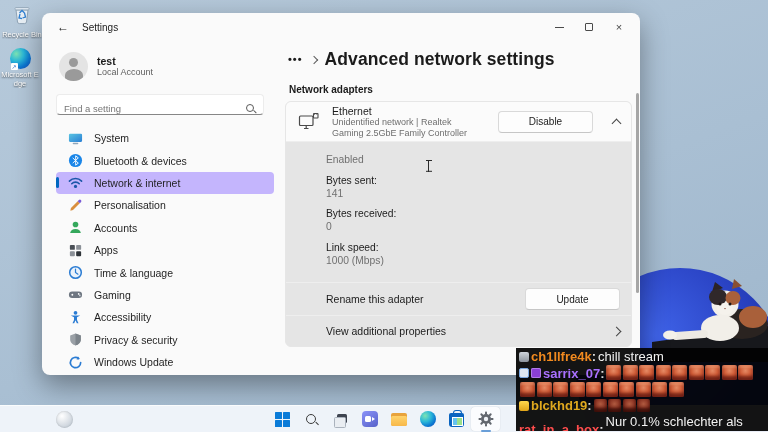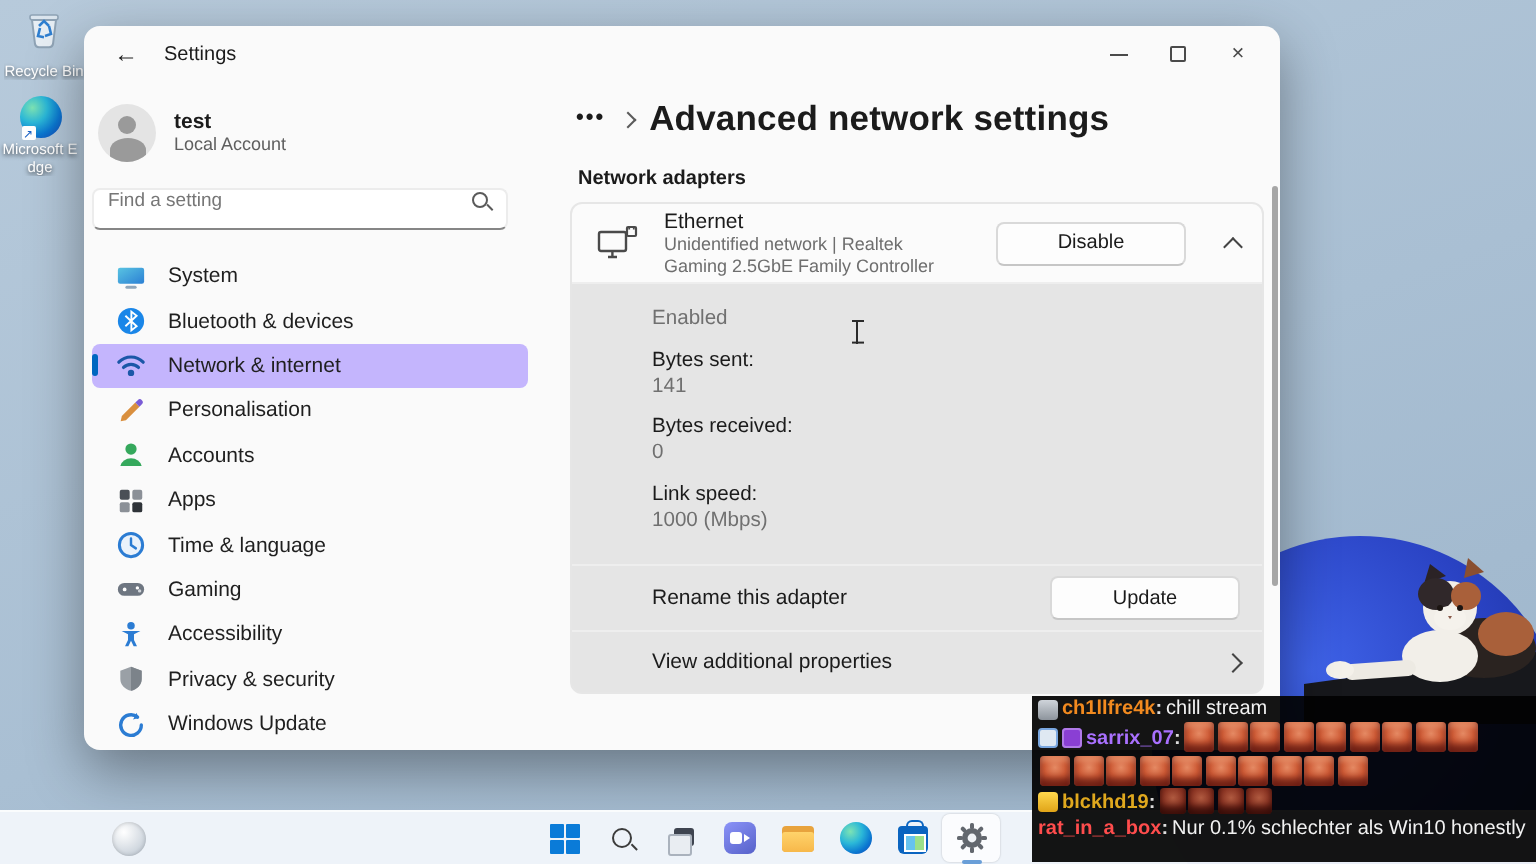--- a/index.html
+++ b/index.html
@@ -25,29 +25,29 @@
   .titlebar { position:relative; height:30px; }
   .back-btn { position:absolute; left:12px; top:7px; font-size:12px; color:#1b1b1b; width:18px; height:16px; text-align:center; }
   .win-title { position:absolute; left:40px; top:9px; font-size:10px; color:#1b1b1b; }
   .win-controls { position:absolute; right:6px; top:4px; display:flex; }
   .wc { width:30px; height:20px; display:flex; align-items:center; justify-content:center; color:#4a4a4a; }
   .wc-min i { display:block; width:9px; height:1px; background:#4a4a4a; }
   .wc-max i { display:block; width:8px; height:8px; border:1px solid #4a4a4a; border-radius:1px; }
   .wc-close { font-size:11px; }
 
   
-  .sidebar { position:absolute; left:4px; top:36px; width:218px; }
+  .sidebar { position:absolute; left:14px; top:36px; width:218px; }
   .profile { display:flex; align-items:center; gap:9px; padding-left:3px; height:34px; }
   .avatar { width:29px; height:29px; border-radius:50%; background:#e4e4e4; position:relative; overflow:hidden; flex:none; }
   .avatar::before { content:""; position:absolute; left:10px; top:6px; width:9px; height:9px; border-radius:50%; background:#9a9a9a; }
   .avatar::after { content:""; position:absolute; left:5.5px; top:17px; width:18px; height:12px; border-radius:50% 50% 0 0; background:#9a9a9a; }
   .p-name { font-size:10.5px; font-weight:bold; line-height:12px; }
   .p-sub { font-size:9px; color:#5f5f5f; }
   .searchbox { margin-top:11px; width:208px; height:21px; background:#fff; border:1px solid #ececec; border-bottom:1.5px solid #868686;
-               border-radius:4px; display:flex; align-items:flex-start; padding:0 7px; }
+               border-radius:4px; display:flex; align-items:flex-end; padding:0 7px; }
   .searchbox input { border:none; outline:none; background:transparent; flex:1; font-size:9.5px; color:#1b1b1b;
                      font-family:"Liberation Sans",sans-serif; }
   .searchbox input::placeholder { color:#767676; }
   .mag { position:relative; width:11px; height:11px; flex:none; }
   .mag::before { content:""; position:absolute; left:1px; top:1px; width:6px; height:6px; border:1px solid #5a5a5a; border-radius:50%; }
   .mag::after { content:""; position:absolute; left:8px; top:8px; width:3.5px; height:1px; background:#5a5a5a; transform:rotate(45deg); }
   .nav { margin-top:12px; }
   .nav-item { position:relative; height:22.4px; display:flex; align-items:center; gap:11px; padding-left:12px; border-radius:4px; }
   .nav-item.selected { background:#c4b5fd; }
   .nav-item.selected .accent { position:absolute; left:0; top:5.5px; width:3px; height:11px; border-radius:2px; background:#0067c0; }
@@ -116,21 +116,21 @@
   .ic-edge { width:16px; height:16px; border-radius:50%;
              background:radial-gradient(circle at 32% 30%, #7de3b4 0%, #2bb8d8 38%, #0b78d1 68%, #173fb0 100%); }
   .ic-store { position:relative; width:15px; height:14px; background:#0a64c0; border-radius:2px 2px 3px 3px; margin-top:2px; }
   .ic-store::before { content:""; position:absolute; left:4px; top:-3px; width:7px; height:4px; border:1.3px solid #0a64c0; border-bottom:none; border-radius:3px 3px 0 0; }
   .ic-store::after { content:""; position:absolute; left:3px; top:3.5px; width:9px; height:7px;
                      background:linear-gradient(90deg,#66c3ef 50%,#9be08a 50%); border:1px solid #fff; }
   .ic-gear { width:16px; height:16px; }
 
   
   .chat { position:absolute; left:516px; top:348px; width:252px; height:83px; background:rgba(2,2,2,.93);
-          z-index:10; color:#fff; font-size:10px; padding:1px 0 0 3px; overflow:hidden; }
+          z-index:10; color:#fff; font-size:13px; padding:1px 0 0 3px; overflow:hidden; }
   .chat-line { display:flex; align-items:center; gap:2px; margin-bottom:1px; flex-wrap:nowrap; }
   .chat-user { font-weight:bold; }
   .chat-user::after { content:":"; color:#ddd; font-weight:bold; }
   .chat-text { color:#f2f2f2; }
   .badge { width:10px; height:10px; border-radius:2px; flex:none; }
   .b-gray { background:linear-gradient(#cfd4da,#8d949c); }
   .b-light { background:#dfe8f2; border:1px solid #7aa7e0; }
   .b-purple { background:#8a3fd4; box-shadow:inset 0 0 0 1px #b07ae8; }
   .b-gold { background:linear-gradient(#ffd84d,#e0a418); }
   .emote { width:15px; height:15px; border-radius:2px; flex:none; display:inline-block; margin-right:1.5px;

